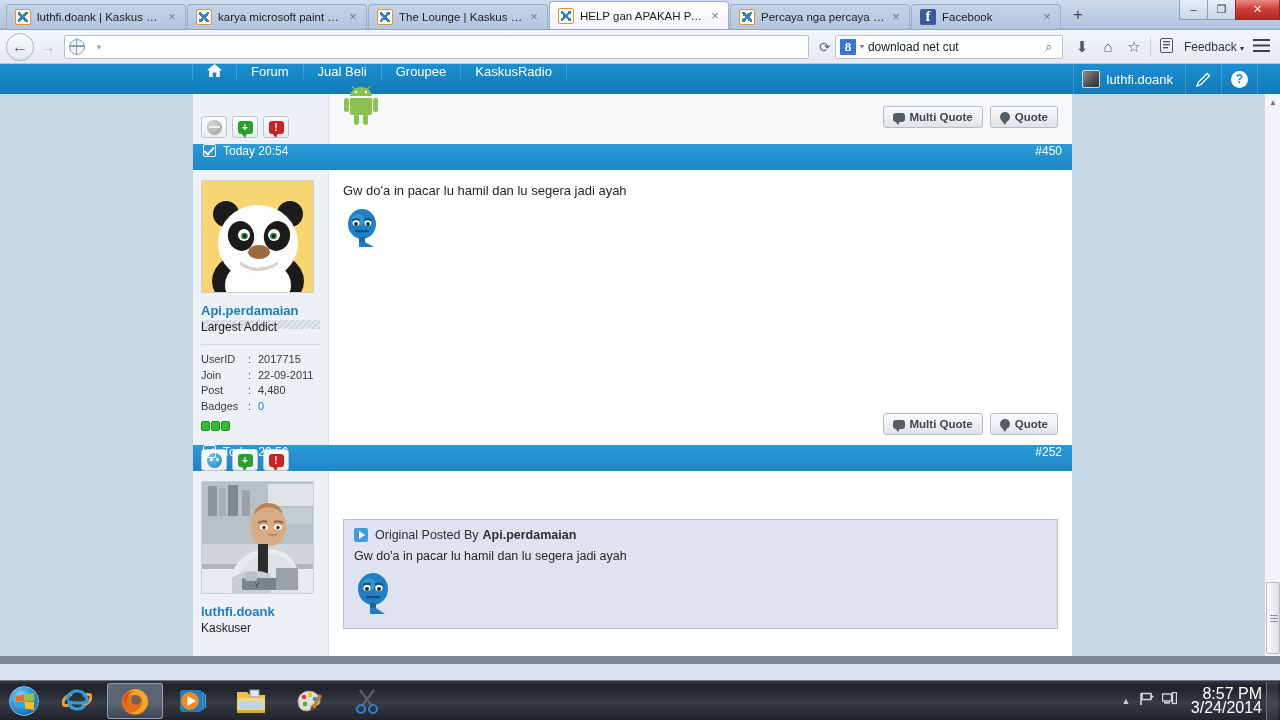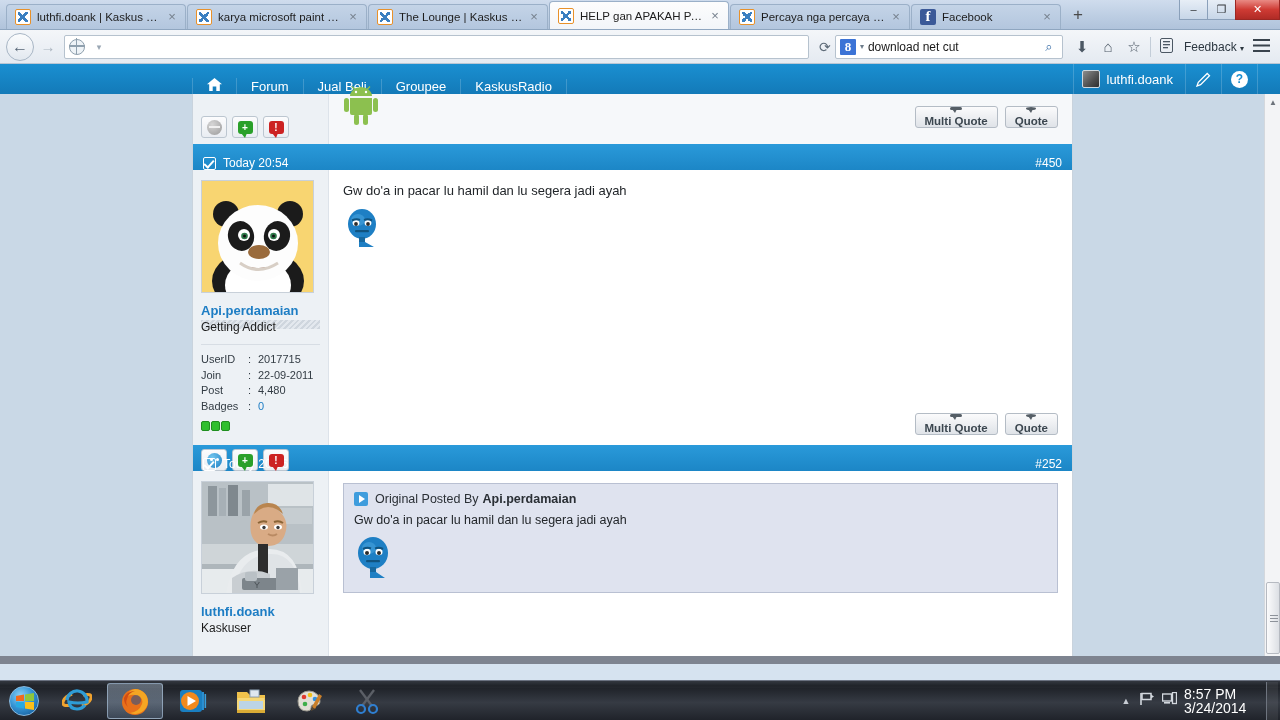--- a/index.html
+++ b/index.html
@@ -143,21 +143,21 @@
   }
 
   
   #page-viewport { position:relative; height: 600px; background:#c9d8e6; overflow:hidden; }
 
   
   #site-nav {
     height: 30px; background: linear-gradient(to bottom,#1a8fd1 0%,#137ab8 100%);
     display:flex; align-items:stretch; color:#fff; position:relative;
   }
-  #site-nav-left { margin-left: 192px; display:flex; align-items:flex-end; }
+  #site-nav-left { margin-left: 192px; display:flex; align-items:flex-start; }
   .nav-item {
     display:flex; align-items:center; padding:0 14px; font-size:13px; color:#ffffff;
     border-right:1px solid rgba(255,255,255,0.18);
   }
   .nav-item:first-child { border-left:1px solid rgba(255,255,255,0.18); }
   #nav-home-icon { font-size:14px; }
   #site-nav-right { margin-left:auto; display:flex; align-items:stretch; margin-right:22px; }
   #nav-user {
     display:flex; align-items:center; padding:0 12px 0 8px; font-size:13px;
     border-left:1px solid rgba(255,255,255,0.18); border-right:1px solid rgba(255,255,255,0.18);
@@ -209,29 +209,29 @@
   .mini-bubble::after{content:"";position:absolute;left:3px;bottom:-4px;border-left:4px solid transparent;border-right:2px solid transparent;border-top:5px solid currentColor;}
   .mini-bubble.green { background:#2aa02a; color:#2aa02a; }
   .mini-bubble.red { background:#cc2222; color:#cc2222; }
   .mini-bubble span { color:#fff; }
 
   .quote-buttons { display:flex; gap:7px; }
   .qbtn {
     height:22px; display:flex; align-items:center; gap:5px; padding:0 9px;
     border:1px solid #b4bcc5; border-radius:3px;
     background: linear-gradient(to bottom,#fbfbfc 0%,#dfe3e8 100%);
-    font-size:11.5px; color:#3c4750; font-weight:bold;flex-direction:column;
+    font-size:11.5px; color:#3c4750; font-weight:bold;
   }
   .qbtn .bubble-ico { display:inline-block; width:12px; height:9px; background:#555e66; border-radius:3px; position:relative; }
   .qbtn .bubble-ico::after{content:"";position:absolute;left:2px;bottom:-3px;border-left:3px solid transparent;border-right:2px solid transparent;border-top:4px solid #555e66;}
 
   
   .post-header {
     height:26px; background: linear-gradient(to bottom,#2a9ada 0%,#1c86c6 100%);
-    display:flex; align-items:flex-end; padding:0 10px; color:#fff; font-size:12px;
+    display:flex; align-items:flex-start; padding:0 10px; color:#fff; font-size:12px;
   }
   .post-header .check-icon {
     width:13px;height:13px;flex:0 0 13px;margin-right:7px;border:1.5px solid #fff;
     border-radius:2px; position:relative;
   }
   .post-header .check-icon::after {
     content:""; position:absolute; left:2px; top:0px; width:4px; height:8px;
     border:solid #fff; border-width:0 2px 2px 0; transform: rotate(42deg);
   }
   .post-header .post-num { margin-left:auto; font-size:12px; }
@@ -262,21 +262,21 @@
   .sidebar-icons { margin-top:12px; }
 
   .post-body { flex:1 1 auto; padding:12px 14px 0 14px; position:relative; }
   .post-text { font-size:13px; color:#22262a; line-height:18px; }
   .post-smiley { margin-top:8px; }
   .post-footer { position:absolute; right:14px; bottom:10px; }
 
   
   .quote-label { font-size:11px; color:#4a5159; margin-bottom:3px; }
   .quote-box {
-    background:#dfe3ef; border:1px solid #b9c0d2; padding:8px 10px 10px 10px;
+    background:#dfe3ef; border:1px solid #b9c0d2; padding:8px 10px 10px 10px;margin-top:36px;
   }
   .quote-head { display:flex; align-items:center; font-size:12.5px; color:#2a2f35; }
   .quote-arrow-icon {
     width:14px;height:14px;flex:0 0 14px;margin-right:7px;border-radius:2px;
     background:#3f9ddd; position:relative;
   }
   .quote-arrow-icon::after {
     content:""; position:absolute; left:5px; top:3px;
     border-top:4px solid transparent; border-bottom:4px solid transparent; border-left:6px solid #fff;
   }
@@ -324,21 +324,21 @@
     border:1px solid transparent; border-radius:3px;
   }
   .tb-item.active {
     background: linear-gradient(to bottom, rgba(200,220,240,0.38), rgba(130,160,195,0.28));
     border:1px solid rgba(190,215,240,0.55);
   }
   #tray { margin-left:auto; display:flex; align-items:center; height:40px; padding-right:2px; }
   #tray-expand { width:20px; text-align:center; color:#c8cdd4; font-size:9px; }
   .tray-icon { width:22px; text-align:center; color:#d3d8de; font-size:13px; }
   #clock {
-    width:86px; text-align:left; color:#fff; font-size:14px; line-height:14px; padding:0 4px;
+    width:86px; text-align:right; color:#fff; font-size:16px; line-height:14px; padding:0 4px;
   }
   #show-desktop { width:12px; height:38px; border-left:1px solid #6e747f; background:rgba(255,255,255,0.07); }
 </style>
 </head>
 <body>
 
 <div id="browser-window">
 
   <div id="tab-strip">
     <div class="tab">
@@ -524,21 +524,21 @@
                 <circle cx="42.5" cy="55" r="1.5" fill="#111111"></circle>
                 <circle cx="71.5" cy="55" r="1.5" fill="#111111"></circle>
                 <ellipse cx="57" cy="71" rx="11" ry="7" fill="#9a6b3c"></ellipse>
                 <path d="M40 84 q17 10 34 0 q-17 6 -34 0 z" fill="#8a5540"></path>
                 <path d="M38 82 q18 13 38 0" fill="none" stroke="#d8cfc6" stroke-width="3"></path>
               </svg>
             </div>
             <div class="username">Api.perdamaian</div>
             <div class="usertitle-wrap">
               <span class="usertitle-bar"></span>
-              <span class="usertitle">Getting Addict</span>
+              <span class="usertitle">Largest Addict</span>
             </div>
             <div class="user-divider"></div>
             <div class="stat-row">
               <span class="stat-label">UserID</span>
               <span class="stat-colon">:</span>
               <span class="stat-value">2017715</span>
             </div>
             <div class="stat-row">
               <span class="stat-label">Join</span>
               <span class="stat-colon">:</span>

